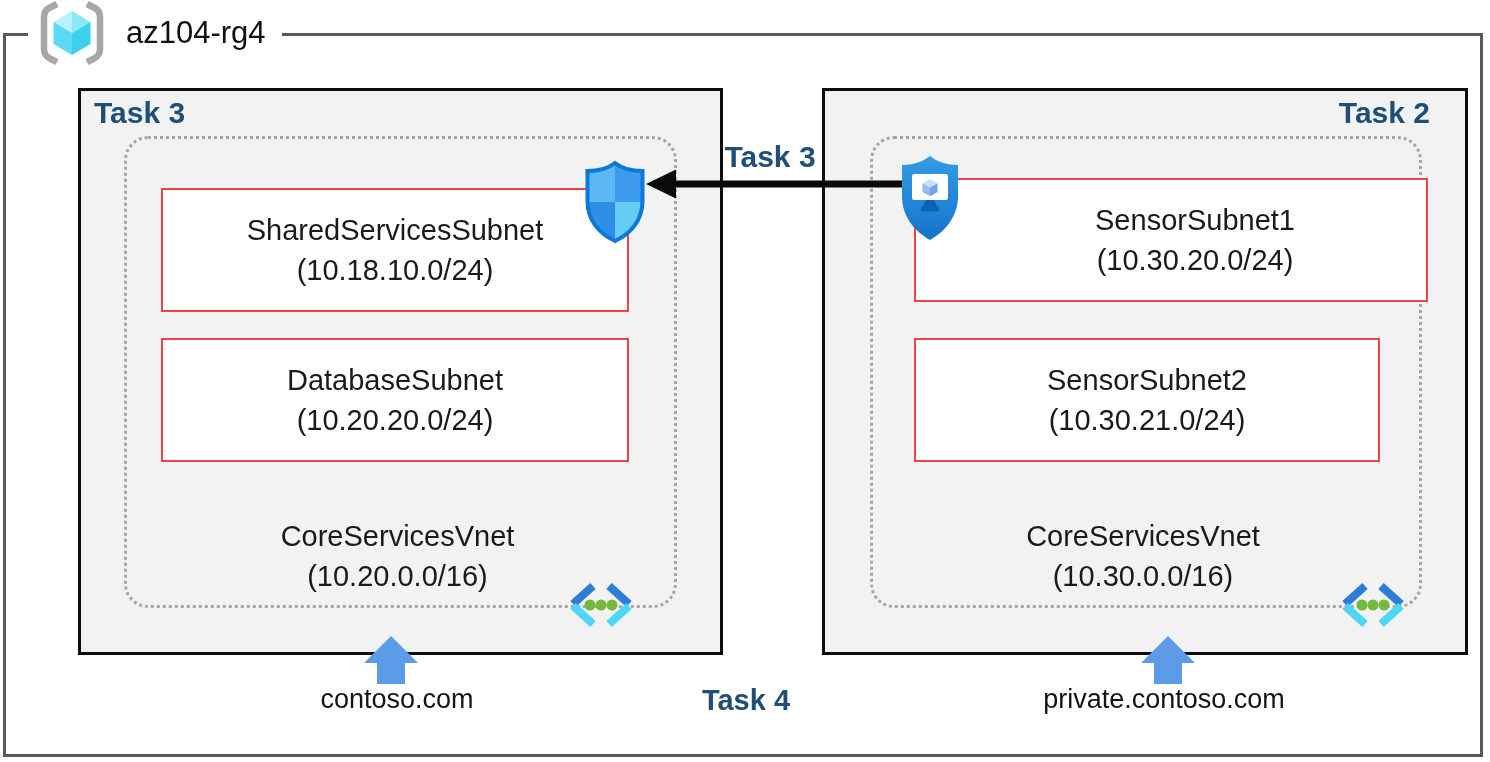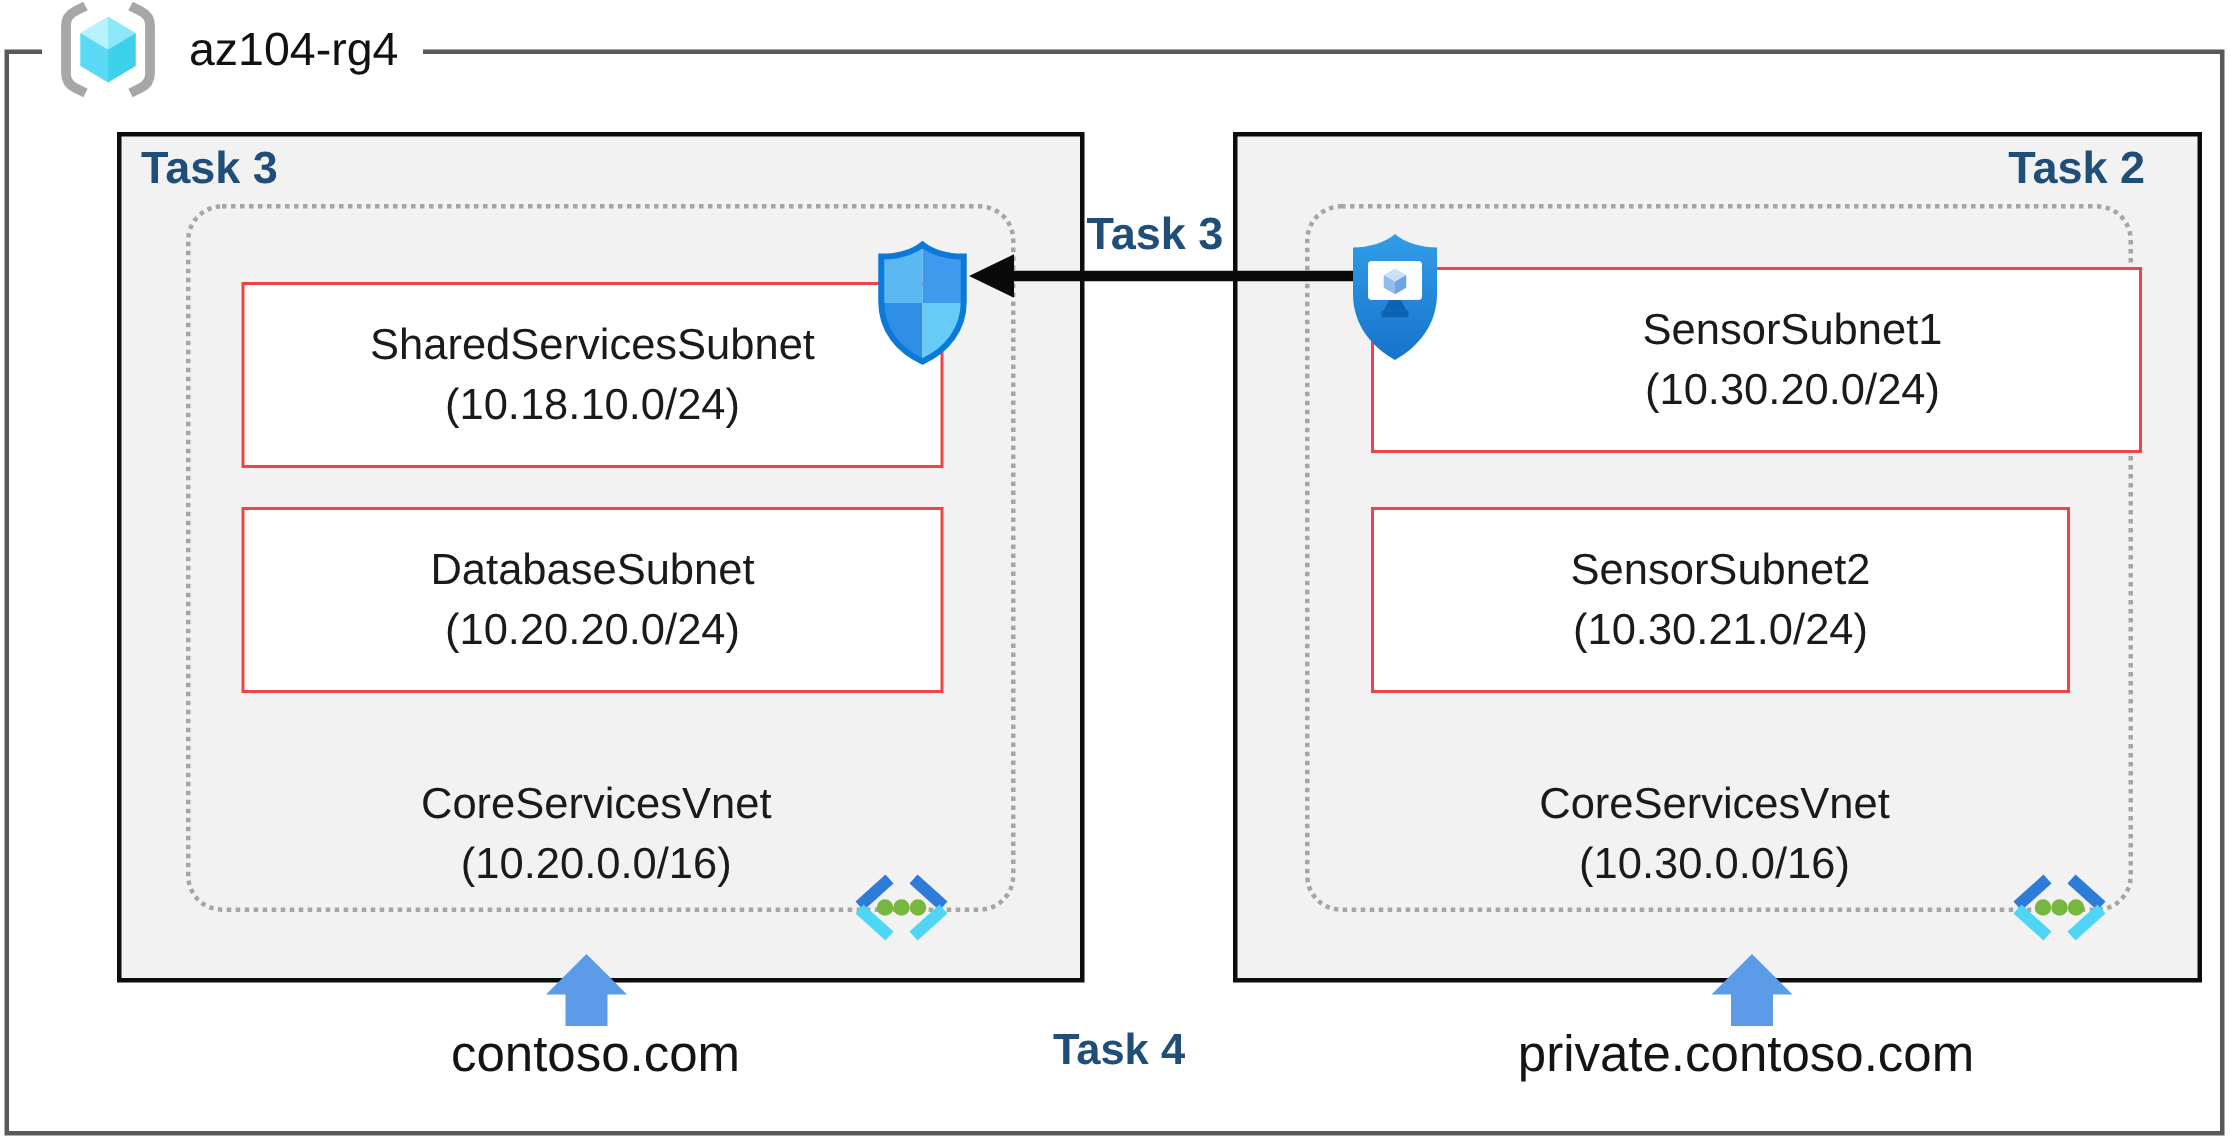--- a/index.html
+++ b/index.html
@@ -42,21 +42,21 @@
   .nsg-icon{left:584px;top:160px;z-index:5;}
   .bastion-icon{left:899px;top:154px;z-index:5;}
   .task3-arrow{left:644px;top:166px;z-index:4;}
   
   .up-arrow-head{width:0;height:0;border-left:27px solid transparent;border-right:27px solid transparent;
     border-bottom:27px solid #5B9BE8;z-index:4;}
   .up-arrow-stem{width:28px;height:22px;background:#5B9BE8;z-index:4;}
   .ua1-head{left:364px;top:636px;}  .ua1-stem{left:377px;top:662px;}
   .ua2-head{left:1141px;top:636px;} .ua2-stem{left:1154px;top:662px;}
   
-  .dns-label{font-size:34px;color:#141414;text-align:center;z-index:5;}
+  .dns-label{font-size:27px;color:#141414;text-align:center;z-index:5;}
   .dns1{left:247px;top:684px;width:300px;}
   .dns2{left:963px;top:684px;width:402px;}
 </style>
 </head>
 <body>
 
 <div class="canvas">
 
   <div class="abs outer-frame"></div>
   <div class="abs rg-header">

